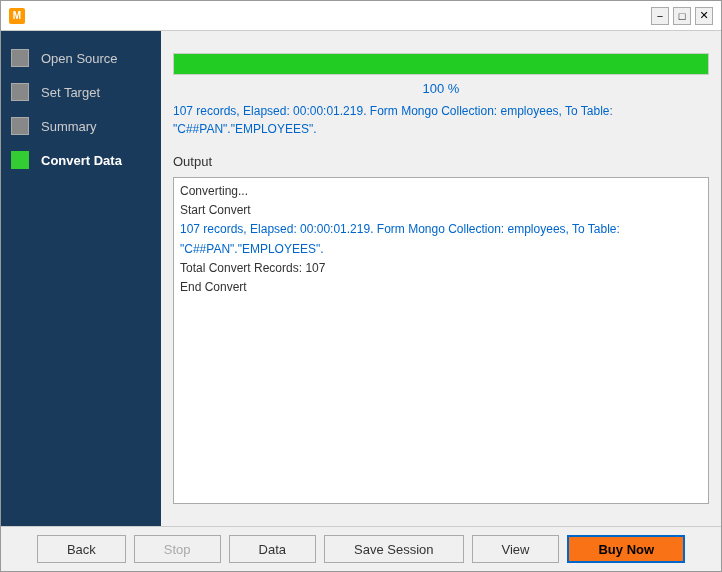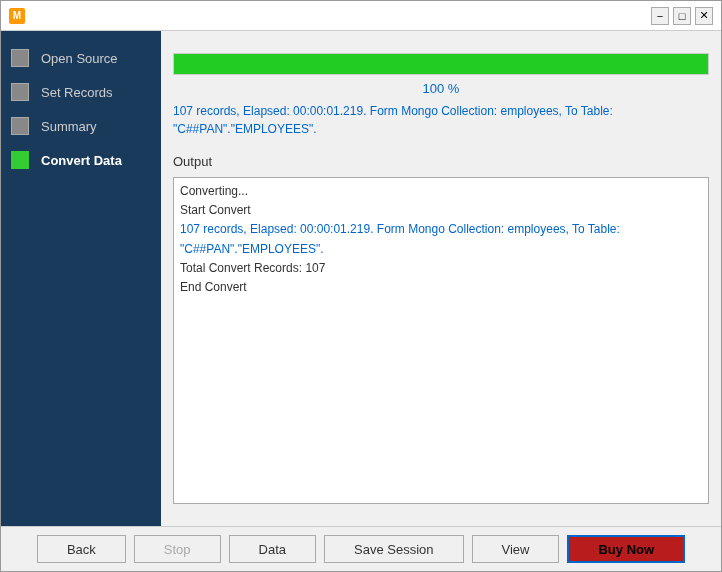--- a/index.html
+++ b/index.html
@@ -174,21 +174,21 @@
       cursor: pointer;
       font-size: 13px;
       color: #333;
     }
     .footer-btn.disabled {
       color: #aaa;
       cursor: default;
     }
     .footer-btn.primary {
       border: 2px solid #0066cc;
-      background: #b91c1c;
+      background: #f97316;
       font-weight: bold;
       color: #000;
     }
   </style>
 </head>
 <body>
 
 <div class="window">
 
   <div class="title-bar">
@@ -206,21 +206,21 @@
 
   <div class="content-area">
 
     <div class="sidebar">
       <div class="sidebar-item">
         <span class="sidebar-icon"></span>
         <span class="sidebar-label">Open Source</span>
       </div>
       <div class="sidebar-item">
         <span class="sidebar-icon"></span>
-        <span class="sidebar-label">Set Records</span>
+        <span class="sidebar-label">Set Target</span>
       </div>
       <div class="sidebar-item">
         <span class="sidebar-icon"></span>
         <span class="sidebar-label">Summary</span>
       </div>
       <div class="sidebar-item active-green active">
         <span class="sidebar-icon" style="background:#3c3;border-color:#3c3;"></span>
         <span class="sidebar-label" style="color:#fff;font-weight:bold;">Convert Data</span>
       </div>
     </div>

